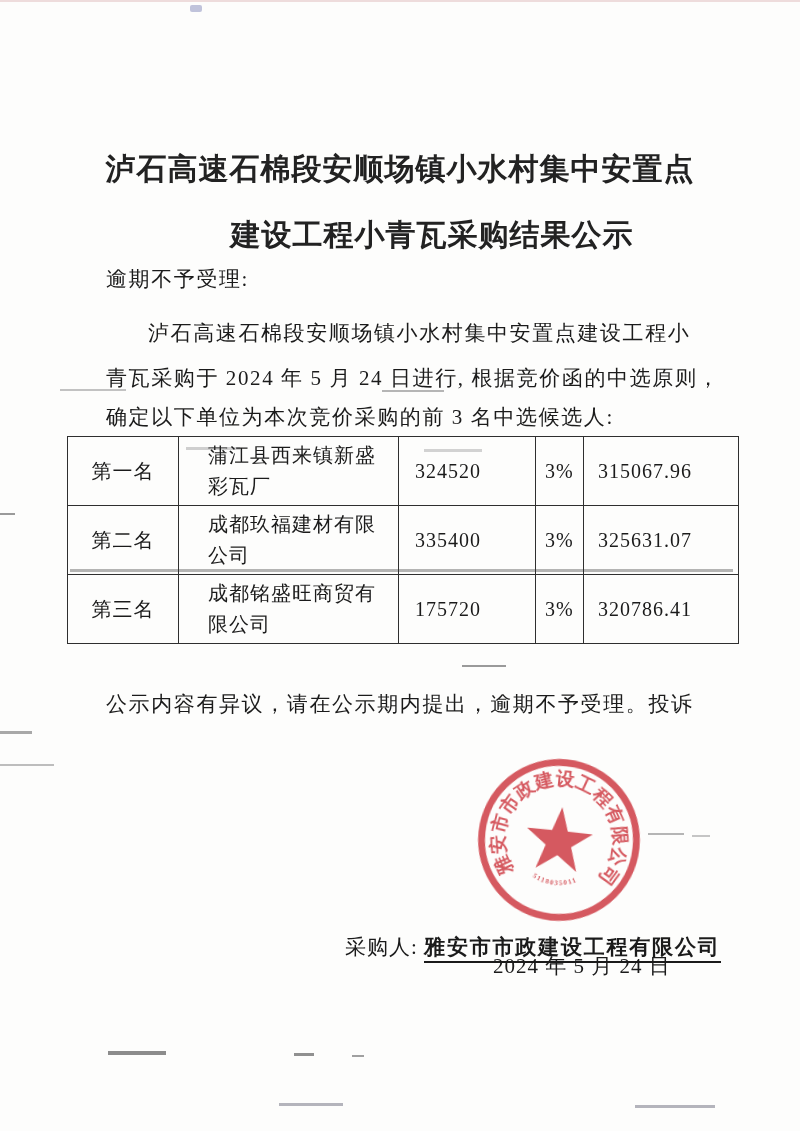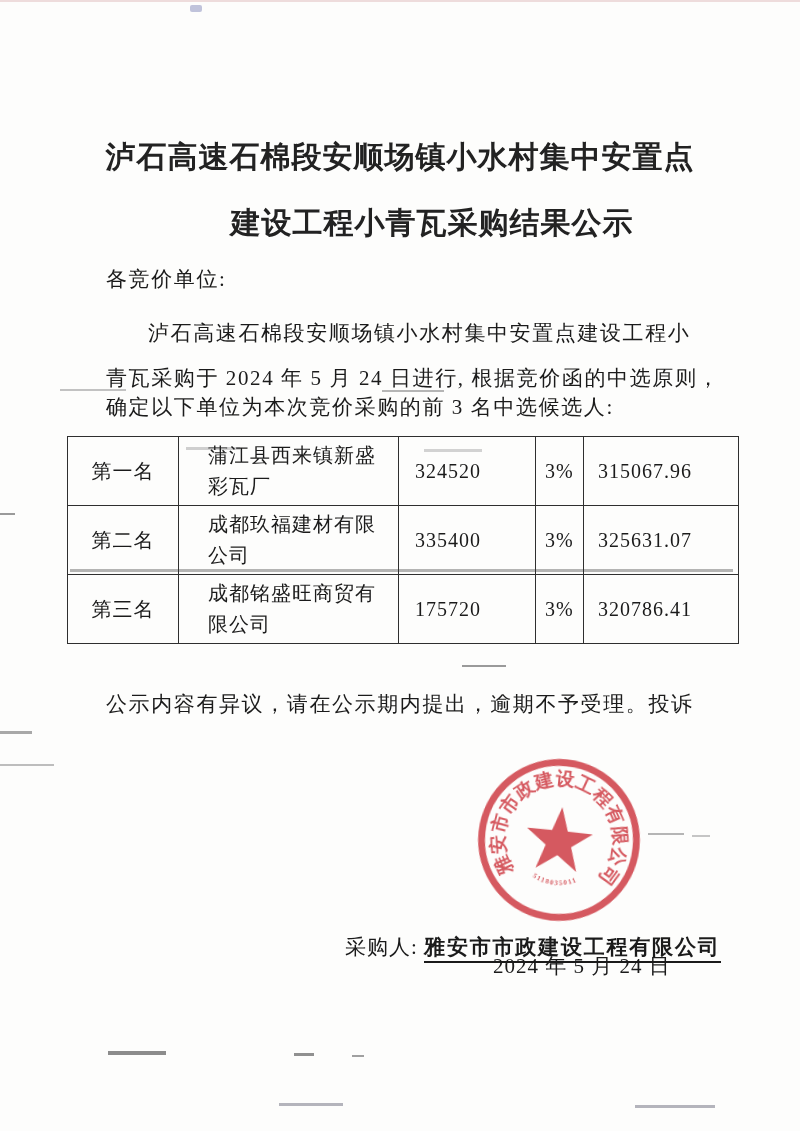--- a/index.html
+++ b/index.html
@@ -10,21 +10,21 @@
     background:#fdfdfc;
     overflow:hidden;
     font-family:"Liberation Serif","DejaVu Serif",serif;
     color:#1b1b1b;
   }
   .abs{position:absolute;}
   .title-line{
     left:0;width:800px;text-align:center;
     font-family:"DejaVu Sans","Liberation Sans",sans-serif;
     font-weight:700;font-size:30px;line-height:36px;
-    color:#222;letter-spacing:1px;white-space:nowrap;
+    color:#222;letter-spacing:1px;white-space:nowrap;margin-top:12px;
   }
   .body-line{
     font-size:21px;line-height:27px;letter-spacing:1.6px;
     white-space:nowrap;color:#1b1b1b;
   }
   .doc-table{
     position:absolute;left:67px;top:436px;
     border-collapse:collapse;table-layout:fixed;width:671px;
   }
   .doc-table td{
@@ -75,25 +75,25 @@
     <div class="artifact" style="left:108px;top:1051px;width:58px;height:4px;background:#6f6f6f;opacity:.8;"></div>
     <div class="artifact" style="left:294px;top:1053px;width:20px;height:3px;background:#909090;"></div>
     <div class="artifact" style="left:352px;top:1055px;width:12px;height:2px;background:#a0a0a0;"></div>
     <div class="artifact" style="left:279px;top:1103px;width:64px;height:3px;background:#b4b4bc;"></div>
     <div class="artifact" style="left:635px;top:1105px;width:80px;height:3px;background:#b4b4bc;"></div>
   </div>
 
   <div class="abs title-line" style="top:139px;">泸石高速石棉段安顺场镇小水村集中安置点</div>
   <div class="abs title-line" style="top:205px;padding-left:32px;">建设工程小青瓦采购结果公示</div>
 
-  <div class="abs body-line" style="left:106px;top:266px;">各竞价单位:</div>
+  <div class="abs body-line" style="left:106px;top:266px;">逾期不予受理:</div>
 
   <div class="abs body-line" style="left:148px;top:320px;">泸石高速石棉段安顺场镇小水村集中安置点建设工程小</div>
   <div class="abs body-line" style="left:106px;top:365px;text-align:right;">青瓦采购于 2024 年 5 月 24 日进行, 根据竞价函的中选原则，</div>
-  <div class="abs body-line" style="left:106px;top:394px;">确定以下单位为本次竞价采购的前 3 名中选候选人:</div>
+  <div class="abs body-line" style="left:106px;top:404px;">确定以下单位为本次竞价采购的前 3 名中选候选人:</div>
 
   <table class="doc-table">
     <colgroup>
       <col style="width:111px">
         <col style="width:220px">
         <col style="width:137px">
         <col style="width:48px">
         <col style="width:155px">
     </colgroup>
     <tbody>

